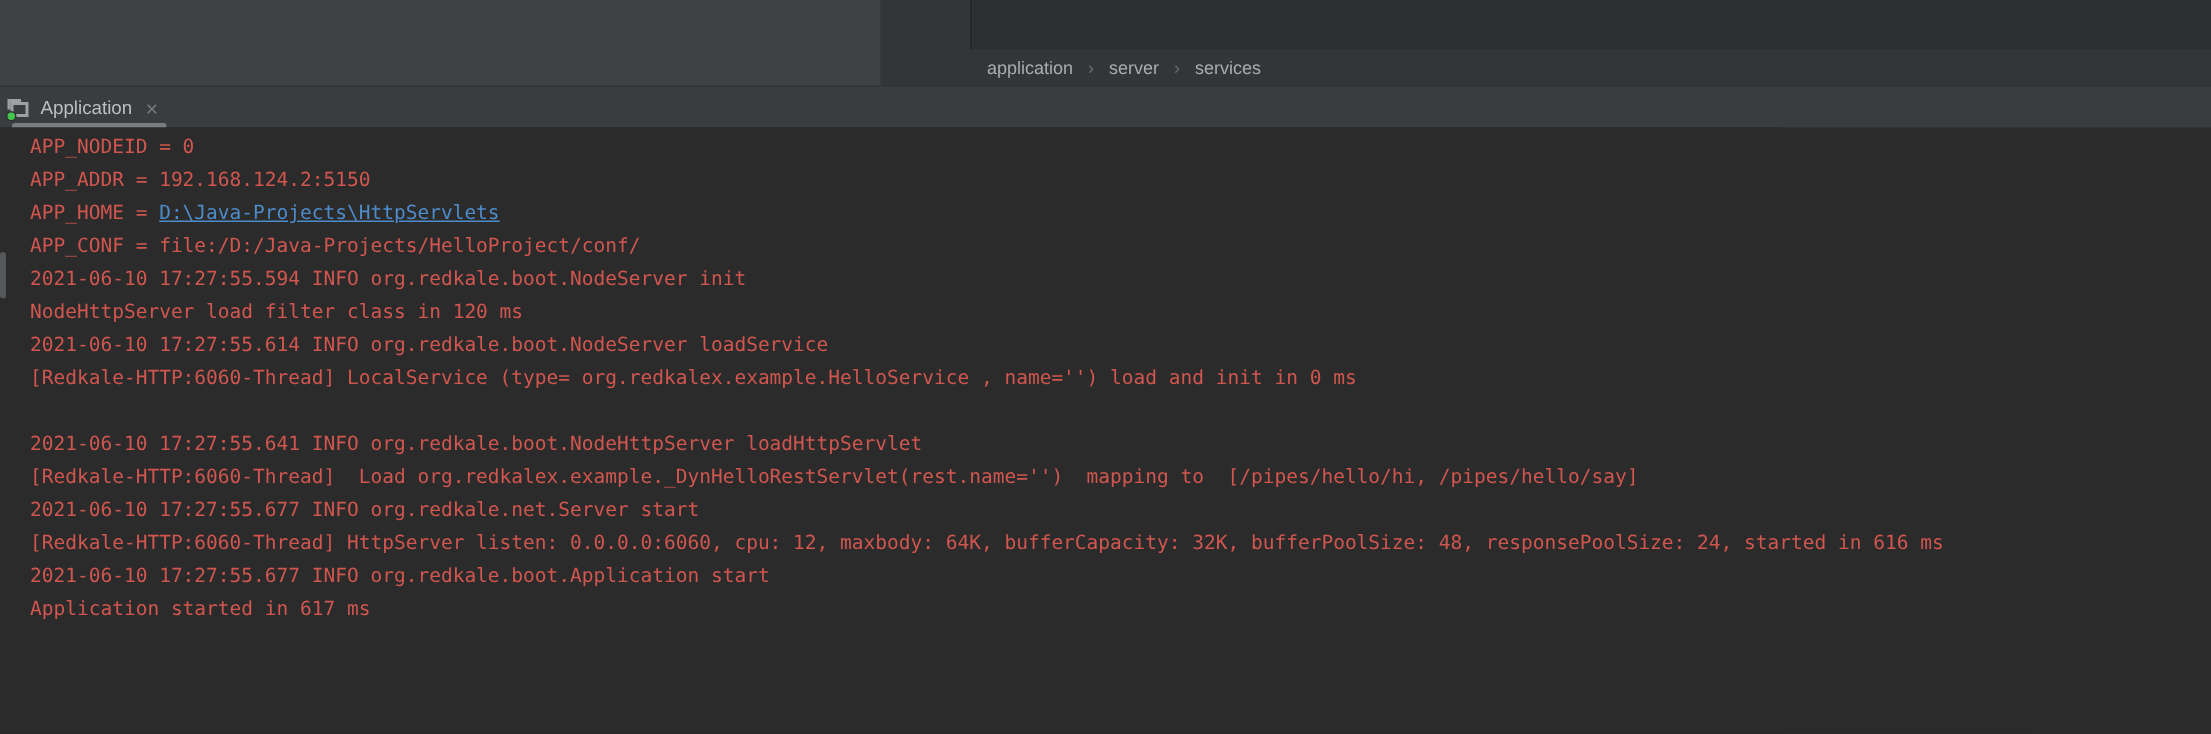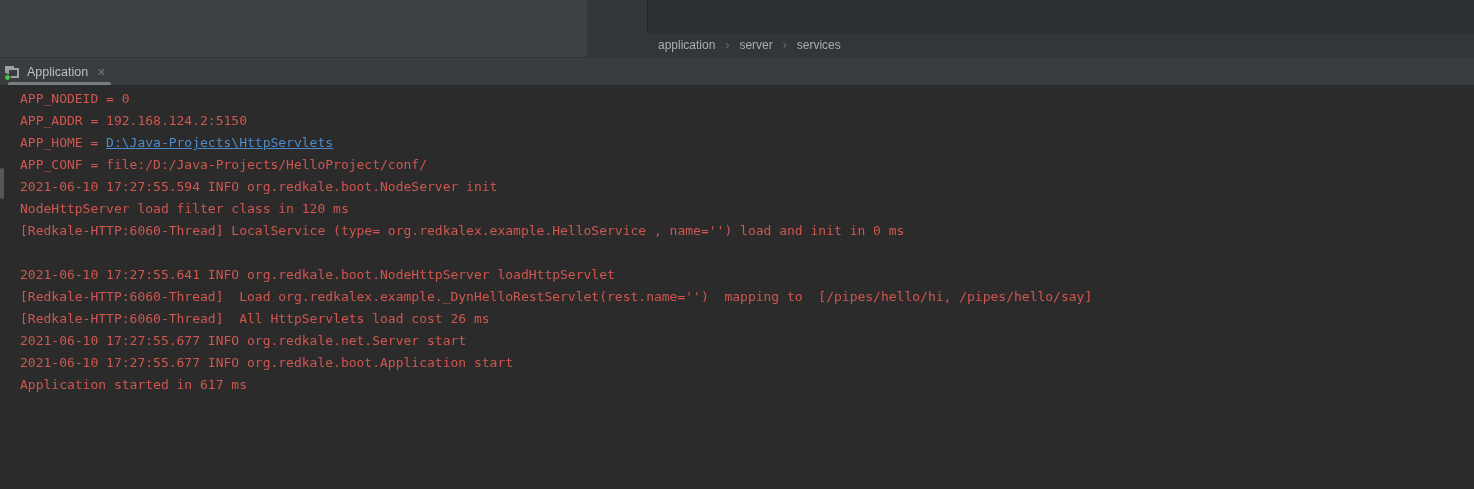--- a/index.html
+++ b/index.html
@@ -88,24 +88,25 @@
     <div class="tab-underline"></div>
   </div>
 
   <div class="console" id="console-output">
       <div class="console-line"><span class="seg-err">APP_NODEID = 0</span></div>
       <div class="console-line"><span class="seg-err">APP_ADDR = 192.168.124.2:5150</span></div>
       <div class="console-line"><span class="seg-err">APP_HOME = </span><span class="seg-link">D:\Java-Projects\HttpServlets</span></div>
       <div class="console-line"><span class="seg-err">APP_CONF = file:/D:/Java-Projects/HelloProject/conf/</span></div>
       <div class="console-line"><span class="seg-err">2021-06-10 17:27:55.594 INFO org.redkale.boot.NodeServer init</span></div>
       <div class="console-line"><span class="seg-err">NodeHttpServer load filter class in 120 ms</span></div>
+      <div class="console-line"><span class="seg-err">2021-06-10 17:27:55.614 INFO org.redkale.boot.NodeServer loadService</span></div>
       <div class="console-line"><span class="seg-err">[Redkale-HTTP:6060-Thread] LocalService (type= org.redkalex.example.HelloService , name='') load and init in 0 ms</span></div>
       <div class="console-line"></div>
       <div class="console-line"><span class="seg-err">2021-06-10 17:27:55.641 INFO org.redkale.boot.NodeHttpServer loadHttpServlet</span></div>
       <div class="console-line"><span class="seg-err">[Redkale-HTTP:6060-Thread]  Load org.redkalex.example._DynHelloRestServlet(rest.name='')  mapping to  [/pipes/hello/hi, /pipes/hello/say]</span></div>
-      <div class="console-line"><span class="seg-err">[Redkale-HTTP:6060-Thread]  All HttpServlets load cost 26 ms</span></div>
       <div class="console-line"><span class="seg-err">2021-06-10 17:27:55.677 INFO org.redkale.net.Server start</span></div>
+      <div class="console-line"><span class="seg-err">[Redkale-HTTP:6060-Thread] HttpServer listen: 0.0.0.0:6060, cpu: 12, maxbody: 64K, bufferCapacity: 32K, bufferPoolSize: 48, responsePoolSize: 24, started in 616 ms</span></div>
       <div class="console-line"><span class="seg-err">2021-06-10 17:27:55.677 INFO org.redkale.boot.Application start</span></div>
       <div class="console-line"><span class="seg-err">Application started in 617 ms</span></div>
     </div>
   <div class="gutter-thumb"></div>
 
 </div>
 
 </body></html>

